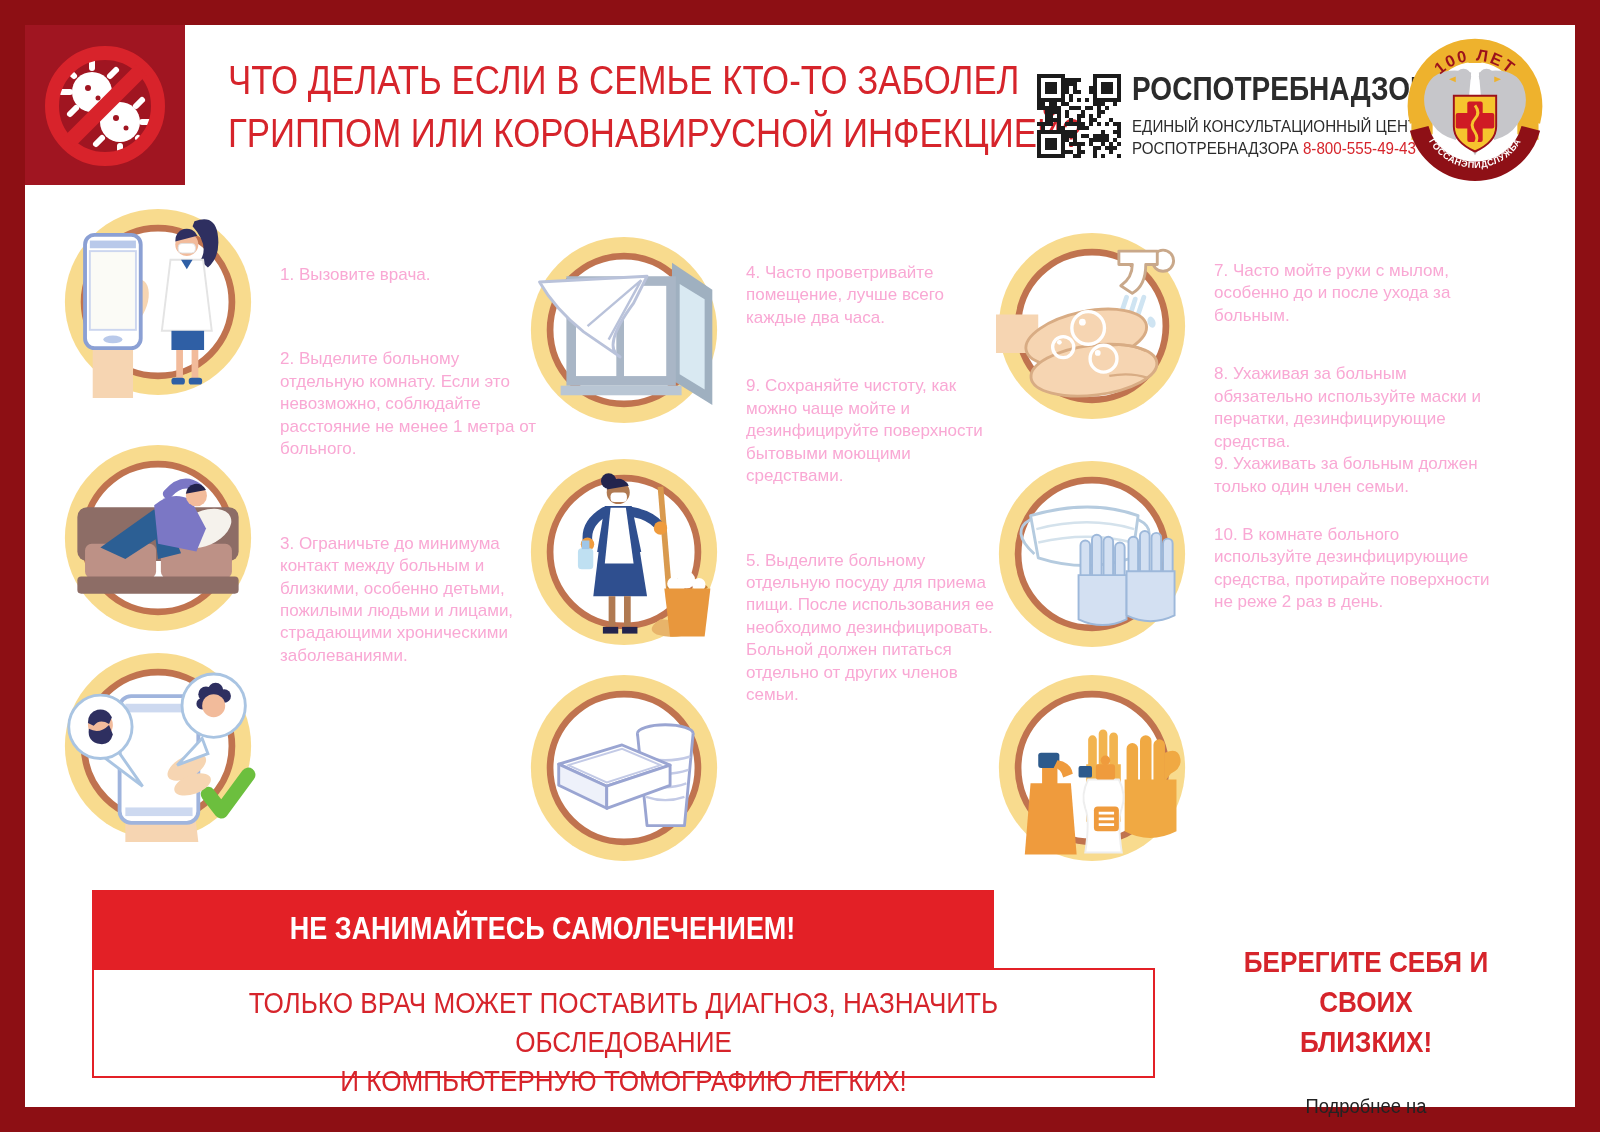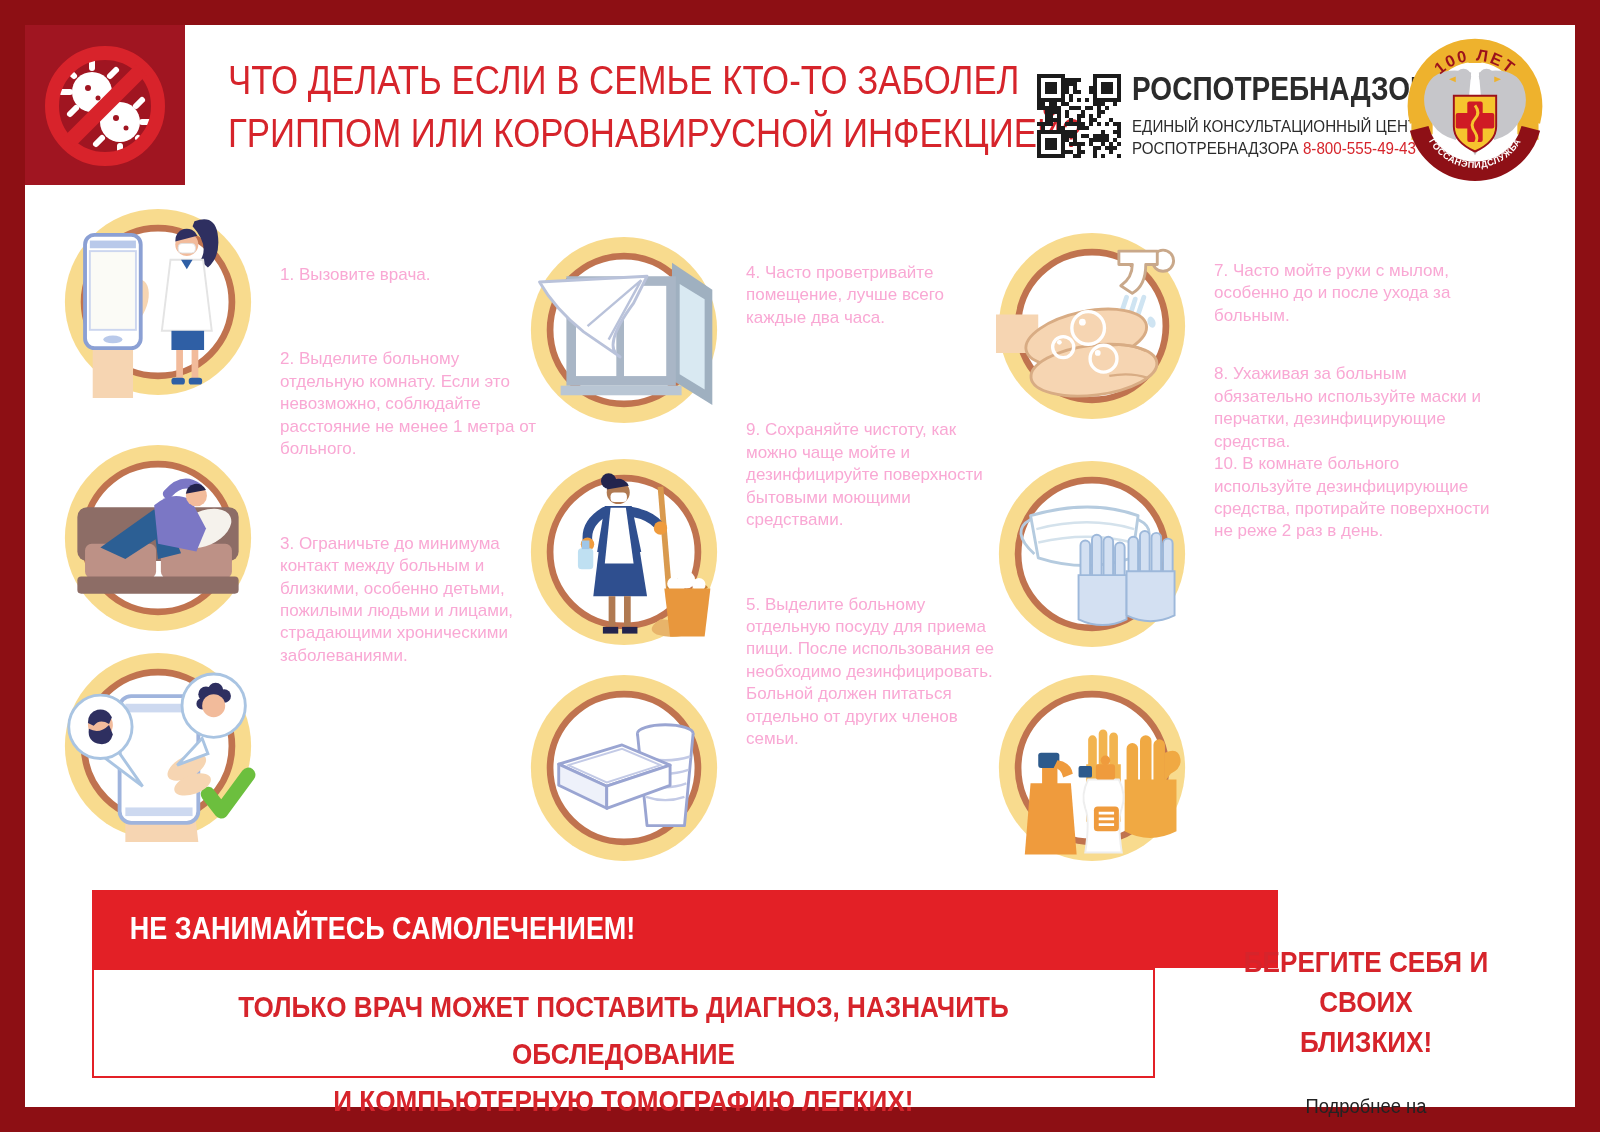--- a/index.html
+++ b/index.html
@@ -19,24 +19,24 @@
   .org-sub{font-size:16.5px;line-height:1.35;margin-top:7px}
   .org-sub .condL{transform:scaleX(.92)}
   .phone{color:#d6242b}
   .emblem{left:1398px;top:36px;width:154px;height:154px}
   .col{position:absolute;display:flex}
   .circles{width:192px;flex:none}
   .circle{width:192px;height:192px;position:relative}
   svg.ill,svg{overflow:visible;display:block}
   .texts{flex:1;padding-left:26px}
   .step{margin:0;font-size:17px;line-height:1.32;color:#f9a8d4}
-  .banner{left:92px;top:890px;width:1186px;height:78px;background:#e32026;color:#fff;
-    font-weight:bold;font-size:31px;line-height:78px}
+  .banner{left:92px;top:890px;width:902px;height:78px;background:#e32026;color:#fff;
+    text-align:center;font-weight:bold;font-size:31px;line-height:78px}
   .warnbox{left:92px;top:968px;width:1059px;height:93px;border:2px solid #e32026;background:#fff;
-    text-align:center;color:#d6242b;font-weight:bold;font-size:30px;line-height:47px;padding-top:13px}
+    text-align:center;color:#d6242b;font-weight:normal;font-size:30px;line-height:39px;padding-top:13px}
   .slogan{left:1190px;top:942px;width:352px;text-align:center;color:#d6242b;
     font-weight:bold;font-size:30px;line-height:40px}
   .moreinfo{margin-top:24px;color:#232323;font-weight:normal;font-size:20px}
 </style>
 </head>
 <body>
 
 <div class="poster">
   <div class="inner"></div>
 
@@ -392,21 +392,21 @@
           <path d="M114,64 L124,160 L163,160 L172,64" fill="#fff" stroke="#9aa5d2" stroke-width="3" stroke-linejoin="round"></path>
           <path d="M117,88 q26,8 52,0 M119,102 q24,8 48,0 M121,116 q22,8 44,0 M123,130 q20,7 40,0" stroke="#c3cae6" stroke-width="2.5" fill="none"></path>
           <path d="M32,96 L98,76 L148,97 L82,119 Z" fill="#fff" stroke="#9aa5d2" stroke-width="3" stroke-linejoin="round"></path>
           <path d="M42,97 L98,80 L138,97 L82,115 Z" fill="none" stroke="#c3cae6" stroke-width="2"></path>
           <path d="M32,96 L32,118 L82,142 L82,119 Z" fill="#eef1fa" stroke="#9aa5d2" stroke-width="3" stroke-linejoin="round"></path>
           <path d="M82,119 L148,97 L148,118 L82,142 Z" fill="#fff" stroke="#9aa5d2" stroke-width="3" stroke-linejoin="round"></path>
         </svg>
       </div>
     </div>
     <div class="texts" style="padding-top:28px">
-      <p class="step" style="margin-bottom:90px">4. Часто проветривайте помещение, лучше всего каждые два часа.</p>
+      <p class="step" style="margin-bottom:46px">4. Часто проветривайте помещение, лучше всего каждые два часа.</p>
       <p class="step" style="margin-bottom:62px">9. Сохраняйте чистоту, как можно чаще мойте и дезинфицируйте поверхности бытовыми моющими средствами.</p>
       <p class="step">5. Выделите больному отдельную посуду для приема пищи. После использования ее необходимо дезинфицировать. Больной должен питаться отдельно от других членов семьи.</p>
     </div>
   </div>
 
   <div class="col" id="col3" style="left:996px;top:212px;width:502px">
     <div class="circles" style="padding-top:18px">
       <div class="circle" style="margin-bottom:36px">
         <svg class="ill" width="192" height="192" viewBox="0 0 200 200">
           <circle cx="100" cy="100" r="97" fill="#f8db8e"></circle>
@@ -484,20 +484,21 @@
           <rect x="104" y="96" width="20" height="16" rx="3" fill="#ef9b3d"></rect>
           <circle cx="114" cy="92" r="5" fill="#ef9b3d"></circle>
           <rect x="102" y="140" width="26" height="26" rx="4" fill="#ef9b3d"></rect>
           <path d="M107,147 h16 M107,153 h16 M107,159 h16" stroke="#fff" stroke-width="3"></path>
         </svg>
       </div>
     </div>
     <div class="texts" style="padding-top:48px">
       <p class="step" style="margin-bottom:36px">7. Часто мойте руки с мылом, особенно до и после ухода за больным.</p>
       <p class="step" style="">8. Ухаживая за больным обязательно используйте маски и перчатки, дезинфицирующие средства.</p>
+      <p class="step" style="margin-bottom:26px">9. Ухаживать за больным должен только один член семьи.</p>
       <p class="step">10. В комнате больного используйте дезинфицирующие средства, протирайте поверхности не реже 2 раз в день.</p>
     </div>
   </div>
 
   <div class="abs banner">
     <span class="cond">НЕ ЗАНИМАЙТЕСЬ САМОЛЕЧЕНИЕМ!</span>
   </div>
   <div class="abs warnbox">
     <div><span class="cond">ТОЛЬКО ВРАЧ МОЖЕТ ПОСТАВИТЬ ДИАГНОЗ, НАЗНАЧИТЬ ОБСЛЕДОВАНИЕ</span></div>
     <div><span class="cond">И КОМПЬЮТЕРНУЮ ТОМОГРАФИЮ ЛЕГКИХ!</span></div>

